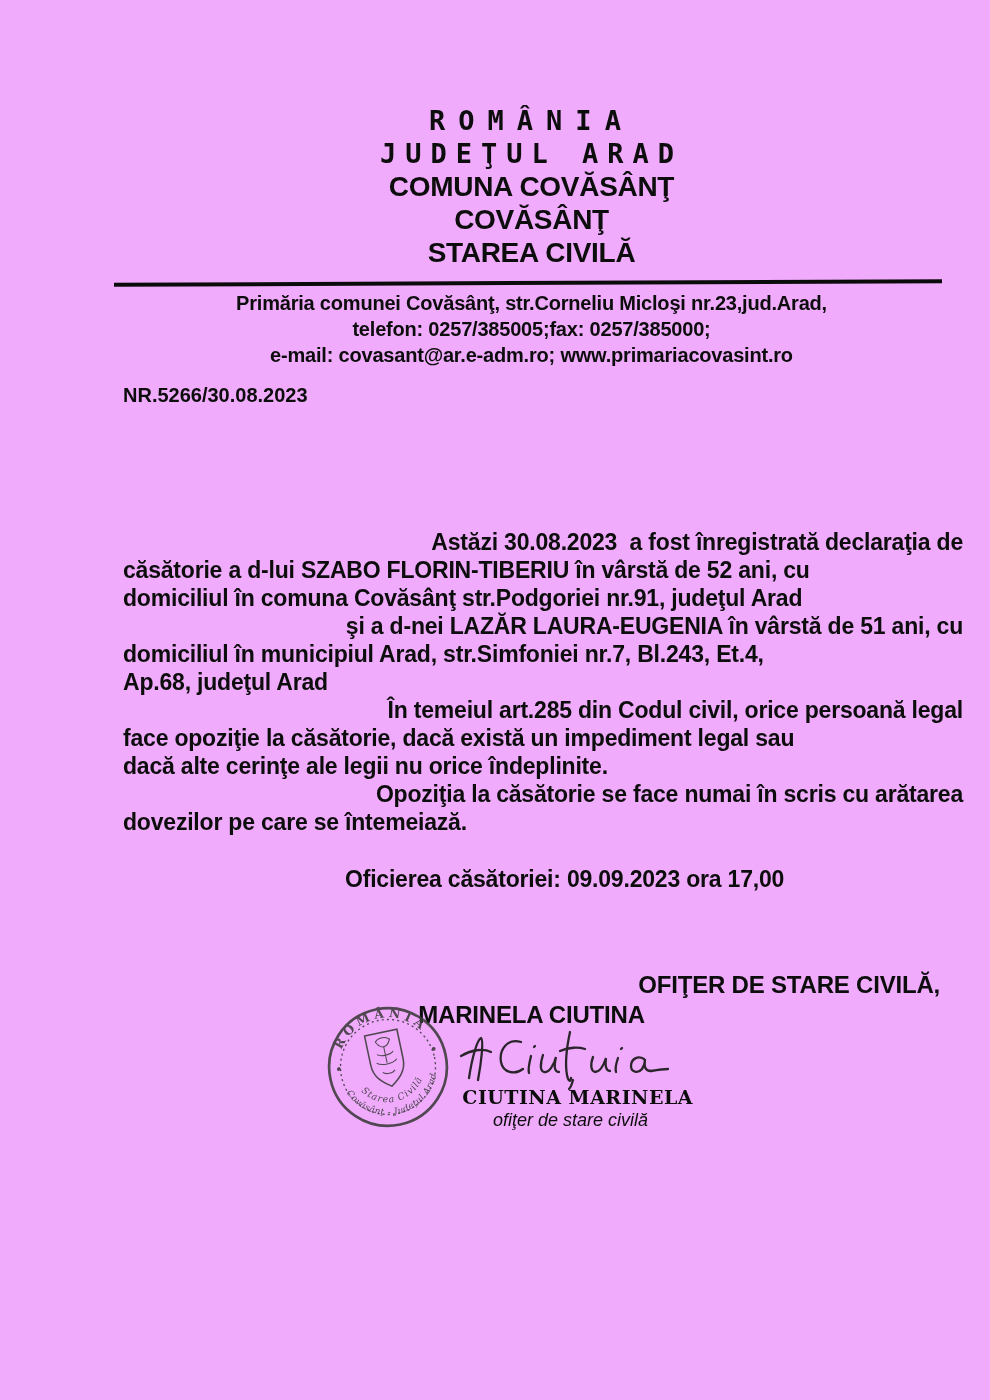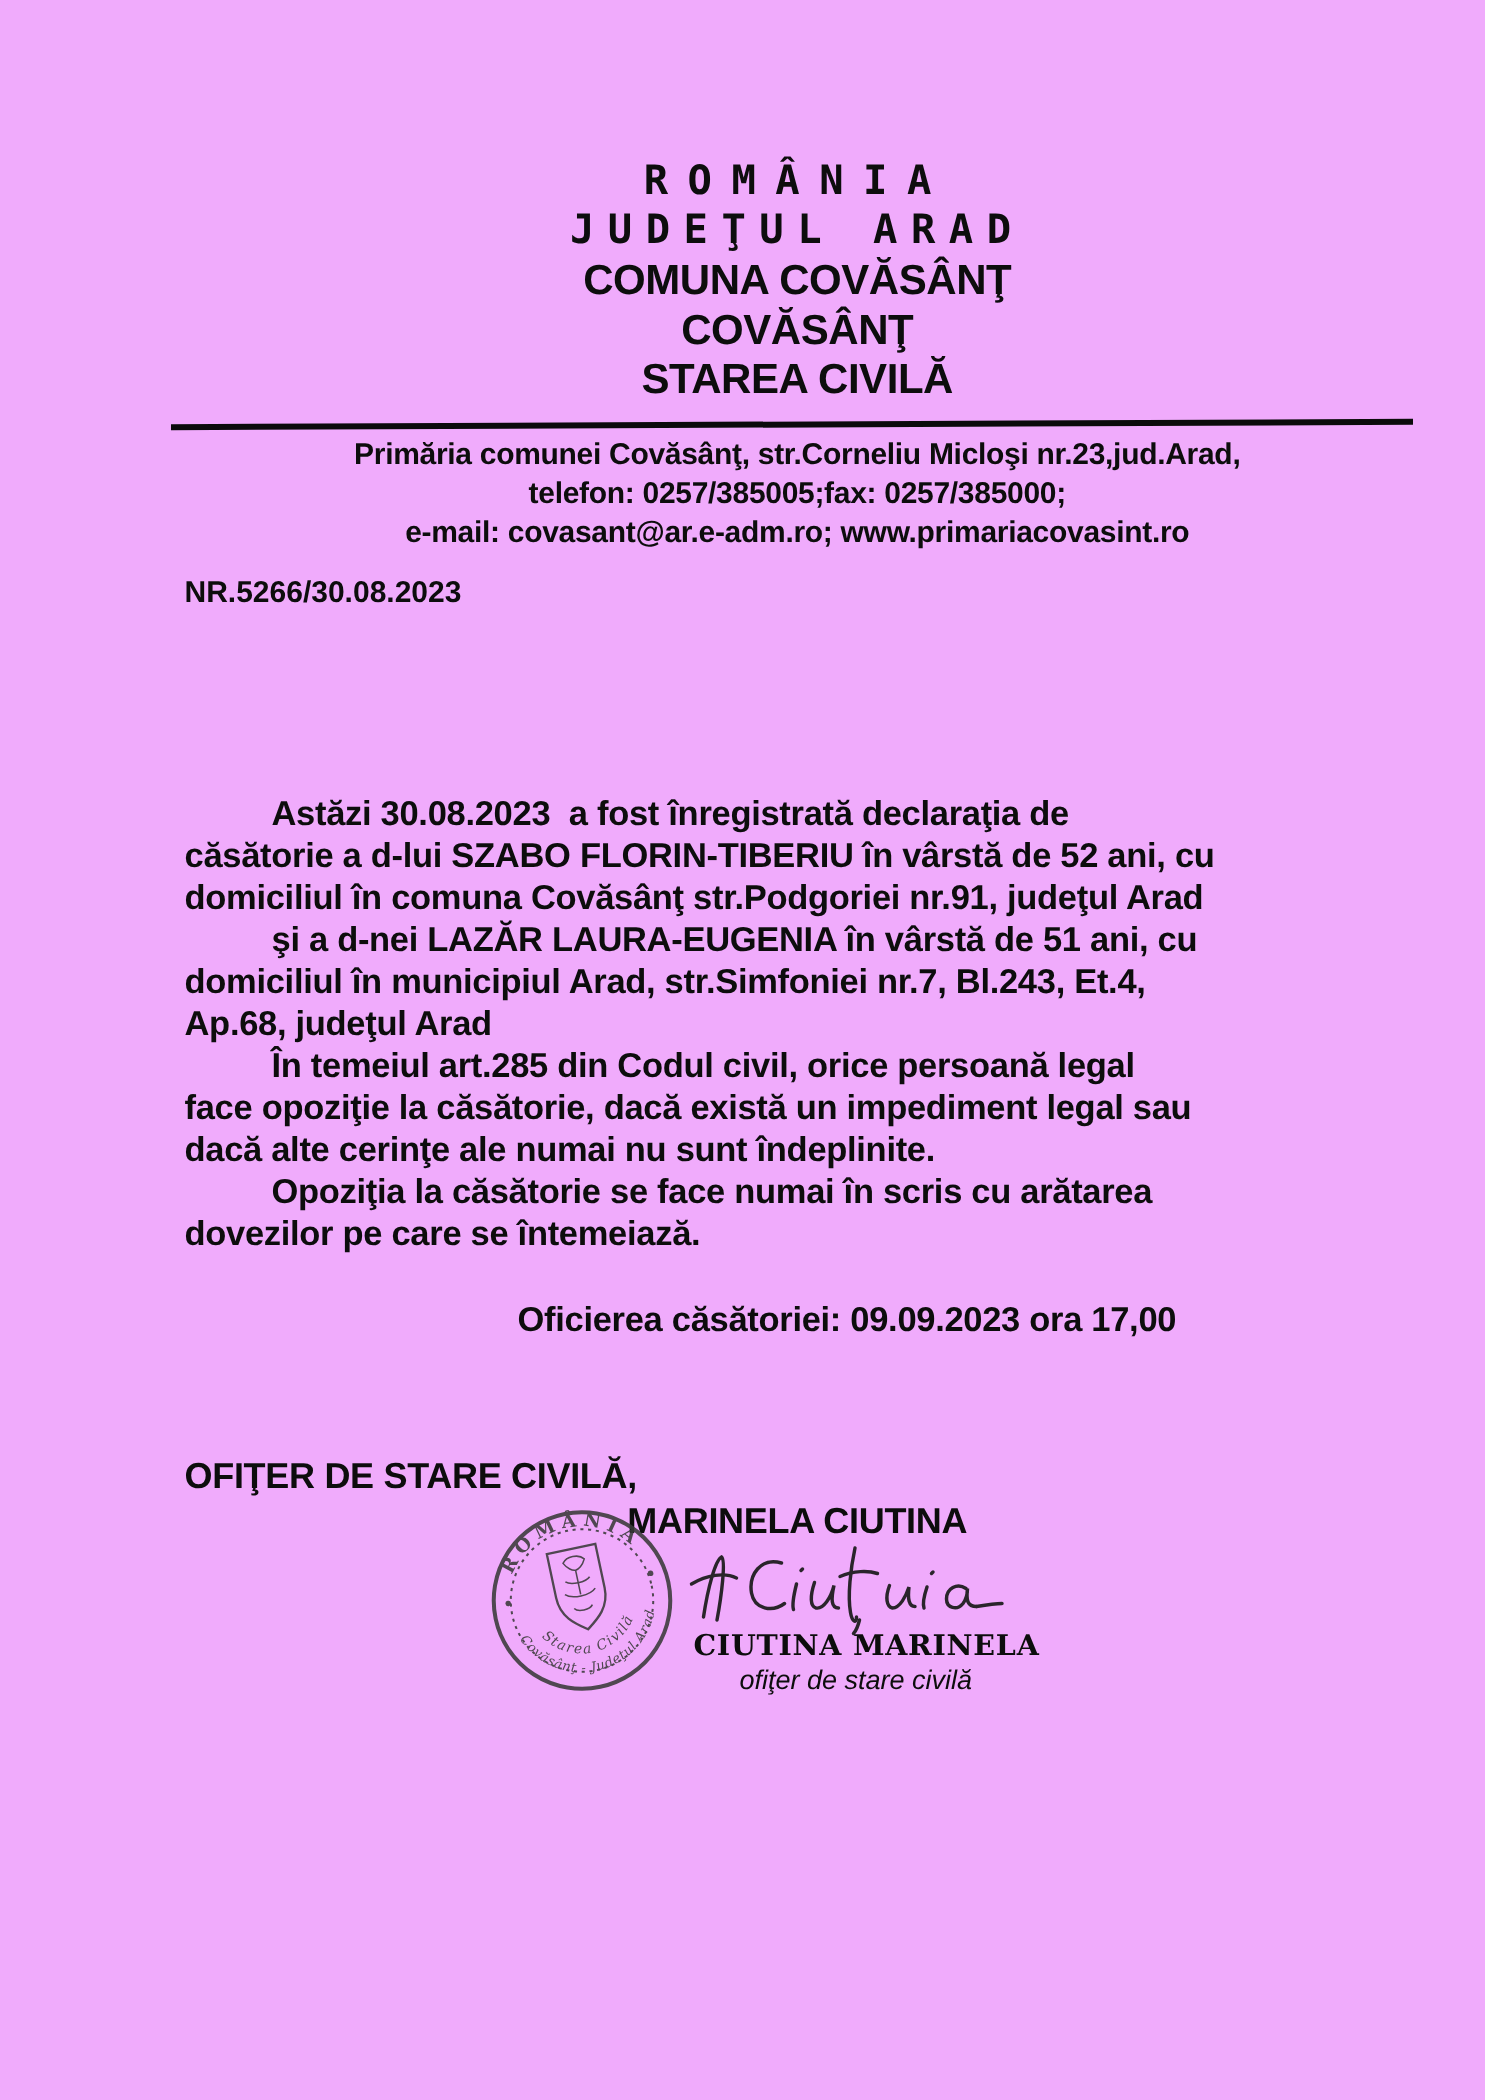--- a/index.html
+++ b/index.html
@@ -44,29 +44,29 @@
     position:absolute;top:455px;left:123px;width:817px;text-align:center;
     font-family:"DejaVu Sans Mono", monospace;
     font-weight:bold;font-size:25px;letter-spacing:13px;
   }
   
   .body-text{
     position:absolute;top:528px;left:123px;width:840px;
     font-weight:bold;font-size:23px;line-height:28px;letter-spacing:-0.2px;
   }
   .body-line{white-space:pre;}
-  .body-line.indent{padding-left:58px;}
+  .body-line.indent{padding-left:58px;text-align:right;}
   
   .ceremony{
     position:absolute;top:866px;left:345px;
     font-weight:bold;font-size:23px;letter-spacing:-0.2px;white-space:pre;
   }
   
   .sig-role{
-    position:absolute;top:971px;left:123px;width:817px;text-align:left;
+    position:absolute;top:971px;left:123px;width:817px;text-align:right;
     font-weight:bold;font-size:24px;letter-spacing:-0.2px;
   }
   .sig-name{
     position:absolute;top:1001px;left:123px;width:817px;text-align:center;
     font-weight:bold;font-size:24px;letter-spacing:-0.2px;
   }
   .stamp{
     position:absolute;top:1003px;left:324px;width:128px;height:128px;
     transform:rotate(-12deg);opacity:0.88;
   }
@@ -110,21 +110,21 @@
 
   <div class="body-text">
     <div class="body-line indent">Astăzi 30.08.2023  a fost înregistrată declaraţia de</div>
     <div class="body-line">căsătorie a d-lui SZABO FLORIN-TIBERIU în vârstă de 52 ani, cu</div>
     <div class="body-line">domiciliul în comuna Covăsânţ str.Podgoriei nr.91, judeţul Arad</div>
     <div class="body-line indent">şi a d-nei LAZĂR LAURA-EUGENIA în vârstă de 51 ani, cu</div>
     <div class="body-line">domiciliul în municipiul Arad, str.Simfoniei nr.7, Bl.243, Et.4,</div>
     <div class="body-line">Ap.68, judeţul Arad</div>
     <div class="body-line indent">În temeiul art.285 din Codul civil, orice persoană legal</div>
     <div class="body-line">face opoziţie la căsătorie, dacă există un impediment legal sau</div>
-    <div class="body-line">dacă alte cerinţe ale numai nu sunt îndeplinite.</div>
+    <div class="body-line">dacă alte cerinţe ale legii nu orice îndeplinite.</div>
     <div class="body-line indent">Opoziţia la căsătorie se face numai în scris cu arătarea</div>
     <div class="body-line">dovezilor pe care se întemeiază.</div>
   </div>
 
   <div class="ceremony">Oficierea căsătoriei: 09.09.2023 ora 17,00</div>
 
   <div class="sig-role">OFIŢER DE STARE CIVILĂ,</div>
   <div class="sig-name">MARINELA CIUTINA</div>
 
   <svg class="stamp" viewBox="0 0 124 124" xmlns="http://www.w3.org/2000/svg">

